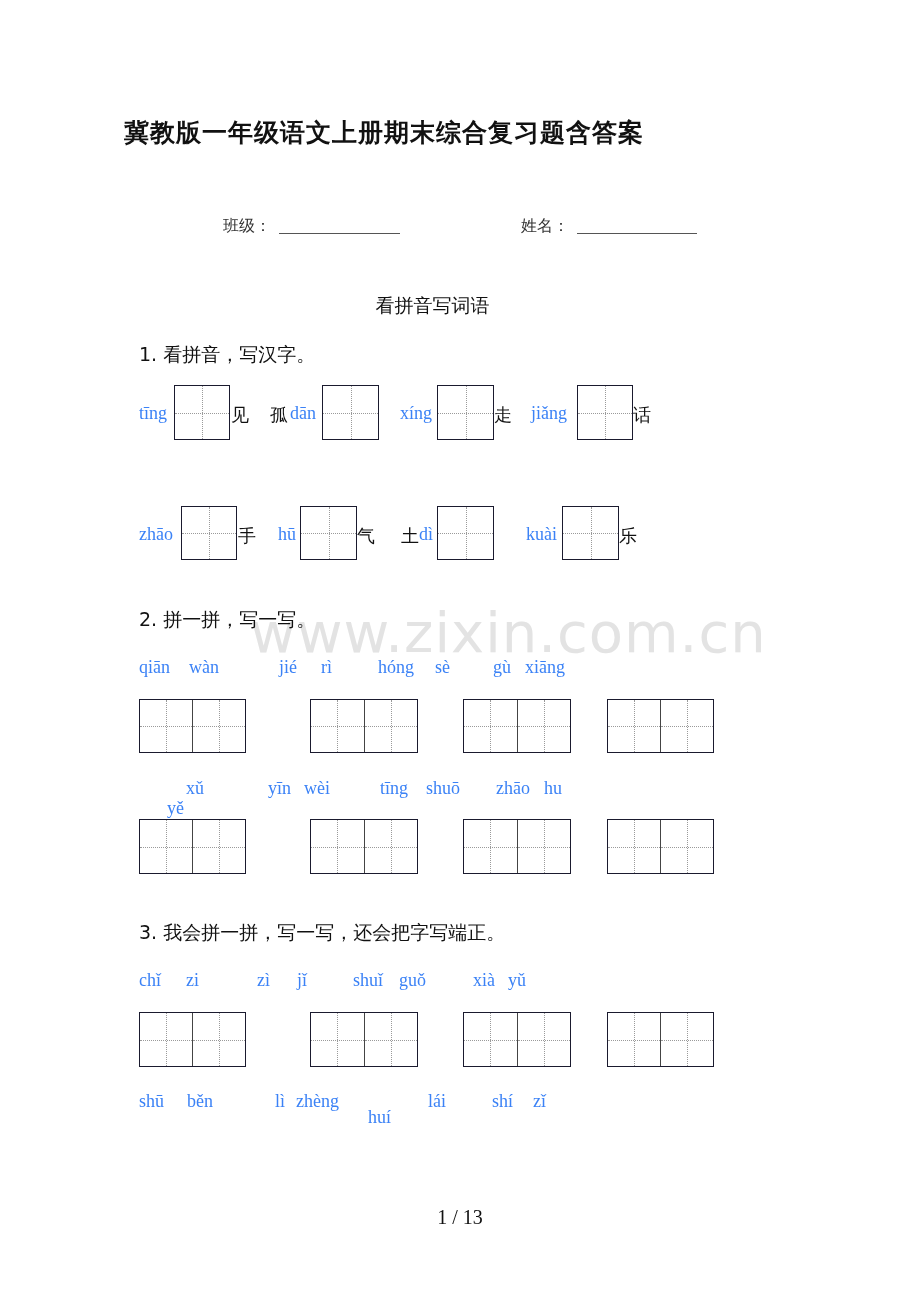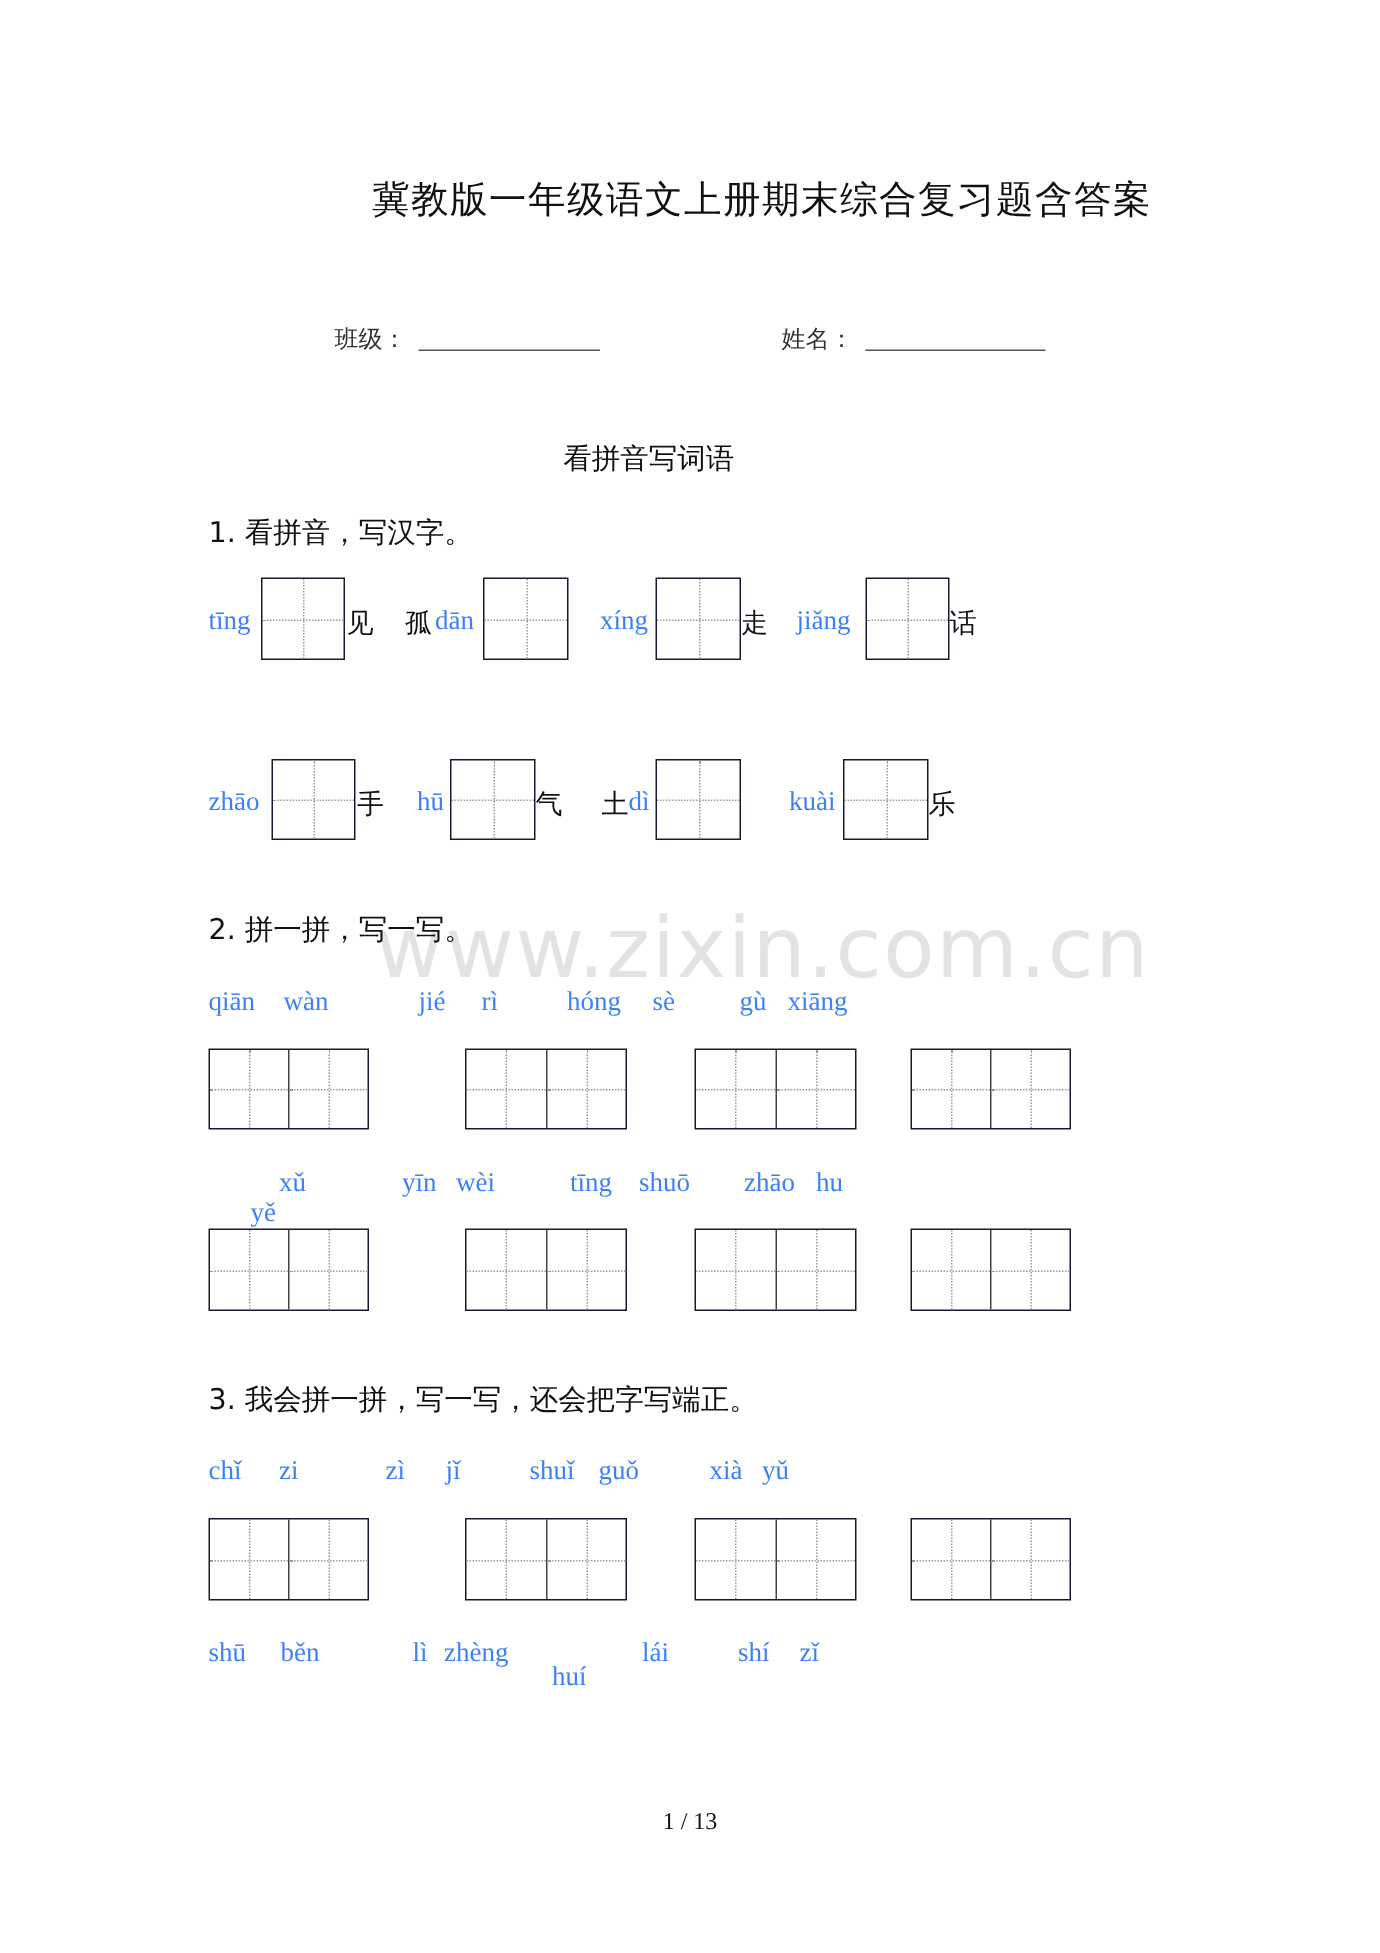--- a/index.html
+++ b/index.html
@@ -1,38 +1,38 @@
 <!DOCTYPE html>
 <html><head>
 <meta charset="utf-8">
 <style>
   html, body { margin:0; padding:0; background:#ffffff; }
   body { width:920px; height:1302px; position:relative; overflow:hidden;
          font-family:"DejaVu Serif", serif; color:#111; }
   .abs { position:absolute; white-space:nowrap; }
-  .title { left:0; width:768px; top:116px; text-align:right; font-size:25px;
-           font-weight:normal; font-family:"DejaVu Sans", sans-serif; letter-spacing:1px; }
+  .title { left:0; width:768px; top:116px; text-align:center; font-size:25px;
+           font-weight:bold; font-family:"DejaVu Sans", sans-serif; letter-spacing:1px; }
   .field-label { font-size:16px; font-family:"DejaVu Sans", sans-serif; color:#333;text-align:right; }
   .field-line { border-bottom:1px solid #555; height:0; }
   .section-title { left:0; width:865px; text-align:center; top:293px; font-size:19px;
                    font-family:"DejaVu Sans", sans-serif; }
   .question { font-size:19px; font-family:"DejaVu Sans", sans-serif; }
   .pinyin { font-size:18px; font-family:Liberation Serif, serif; color:#3b82f6; }
   .hanzi { font-size:18px; font-family:"DejaVu Sans", sans-serif; }
   .box { position:absolute; border:1.5px solid #1a1a2e; box-sizing:border-box; background:#fff; }
   .box .h { position:absolute; left:0; right:0; top:50%; border-top:1px dotted #9a9a9a; }
   .box .v { position:absolute; top:0; bottom:0; left:50%; border-left:1px dotted #9a9a9a; }
   .dbox { position:absolute; border:1.5px solid #1a1a2e; box-sizing:border-box; background:#fff; display:flex; }
   .dbox .cell { position:relative; flex:1; }
   .dbox .cell + .cell { border-left:1.5px solid #444; }
   .dbox .cell .h { position:absolute; left:0; right:0; top:50%; border-top:1px dotted #9a9a9a; }
   .dbox .cell .v { position:absolute; top:0; bottom:0; left:50%; border-left:1px dotted #9a9a9a; }
   .watermark { left:250px; top:600px; font-size:56px; color:#e3e3e3;
                font-family:"DejaVu Sans", sans-serif; letter-spacing:1px; }
-  .footer { left:0; width:920px; text-align:center; top:1206px; font-size:16px;
+  .footer { left:0; width:920px; text-align:center; top:1206px; font-size:20px;
             font-family:"Liberation Serif", serif; }
 </style>
 </head>
 <body>
 
 <div class="abs title">冀教版一年级语文上册期末综合复习题含答案</div>
 
 <div class="abs field-label" style="left:223px; top:216px;">班级：</div>
 <div class="abs field-line" style="left:279px; top:233px; width:121px;"></div>
 <div class="abs field-label" style="left:521px; top:216px;">姓名：</div>

